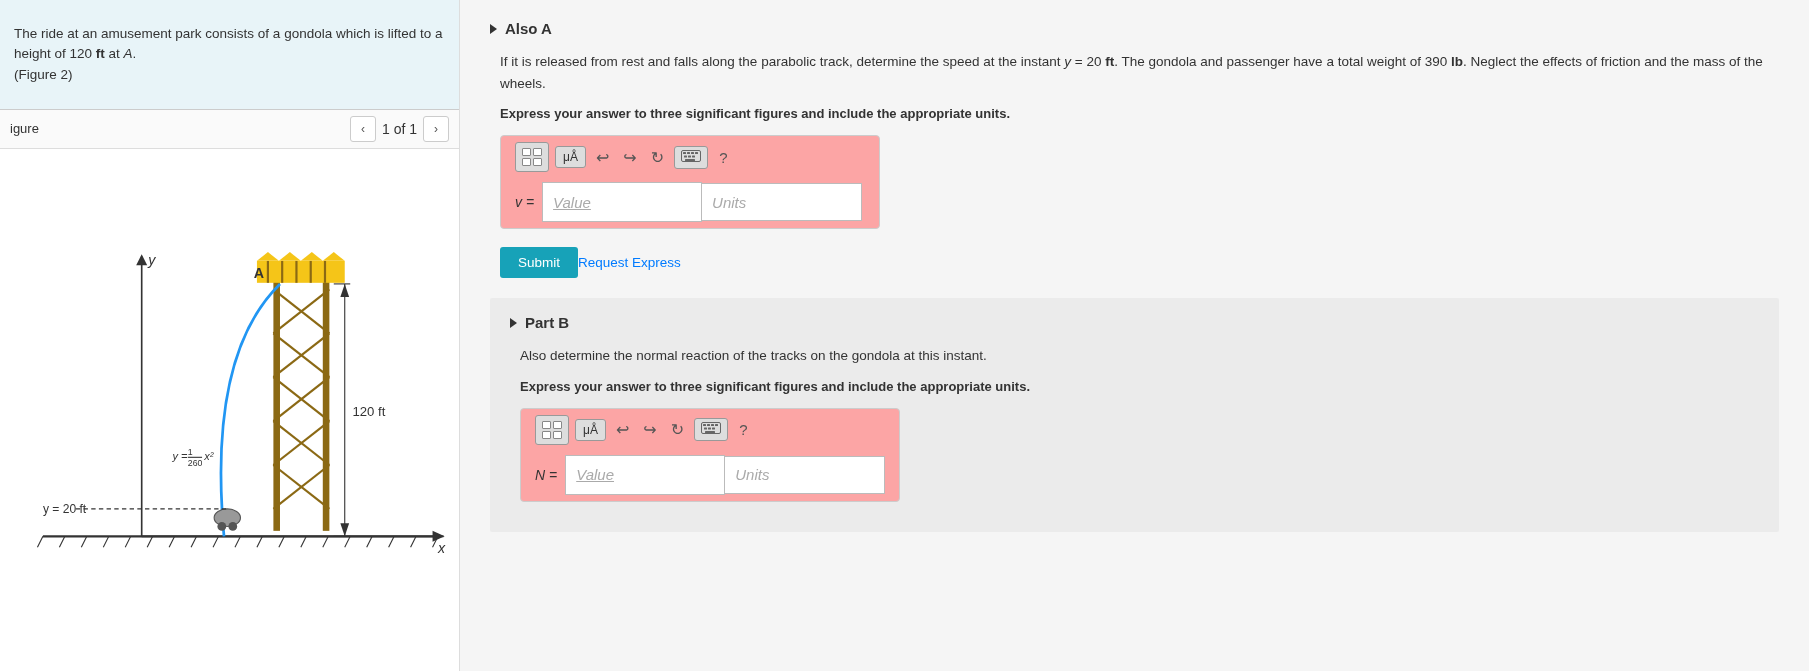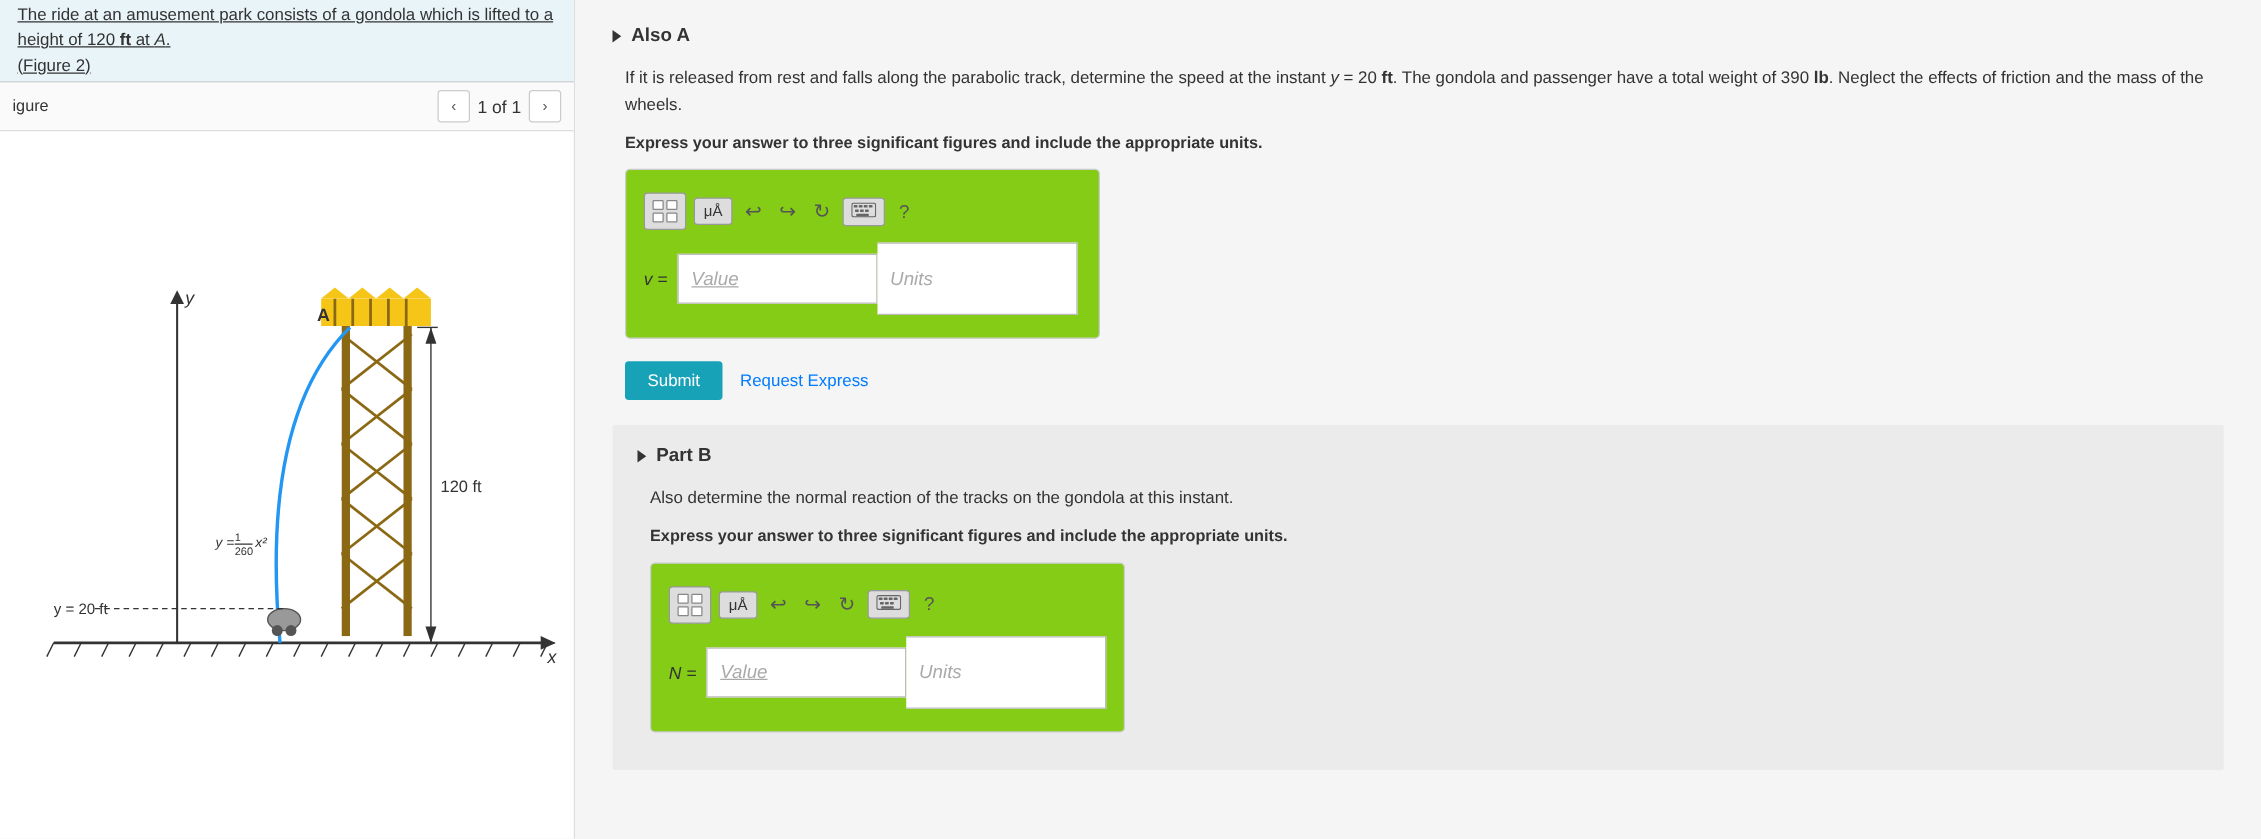--- a/index.html
+++ b/index.html
@@ -18,25 +18,24 @@
       width: 460px;
       min-width: 460px;
       background: #fff;
       display: flex;
       flex-direction: column;
       border-right: 1px solid #ddd;
     }
 
     .problem-text {
       background: #e8f4f8;
-      padding: 2px 14px;
+      padding: 24px 14px;
       font-size: 13.5px;
       line-height: 1.5;
       border-bottom: 1px solid #ccc;
-      text-decoration: underline;
     }
 
     .figure-area {
       flex: 1;
       display: flex;
       flex-direction: column;
       overflow: hidden;
     }
 
     .figure-nav {
@@ -138,24 +137,24 @@
 
     .express-instruction {
       font-size: 13px;
       font-weight: bold;
       color: #333;
       margin-bottom: 14px;
     }
 
     
     .answer-box {
-      background: #84cc16;
+      background: #fca5a5;
       border: 1px solid #ccc;
       border-radius: 4px;
-      padding: 18px 14px;
+      padding: 6px 14px;
       display: inline-block;
       min-width: 380px;
       margin-bottom: 14px;
     }
 
     .toolbar {
       display: flex;
       align-items: center;
       gap: 6px;
       margin-bottom: 10px;
@@ -262,40 +261,39 @@
       text-decoration: underline;
     }
 
     .value-input::placeholder {
       color: #aaa;
       font-style: italic;
     }
 
     .units-input {
       width: 160px;
-      height: 58px;
+      height: 38px;
       border: 1px solid #bbb;
       border-left: none;
       font-size: 15px;
       font-style: italic;
       color: #aaa;
       padding: 0 10px;
       background: #fff;
       outline: none;
     }
 
     .units-input::placeholder {
       color: #aaa;
       font-style: italic;
     }
 
     .action-row {
       display: flex;
       align-items: center;
-      gap: 14px;
       margin-top: 4px;
     }
 
     .submit-btn {
       background: #17a2b8;
       color: #fff;
       border: none;
       border-radius: 3px;
       padding: 8px 18px;
       font-size: 13.5px;

